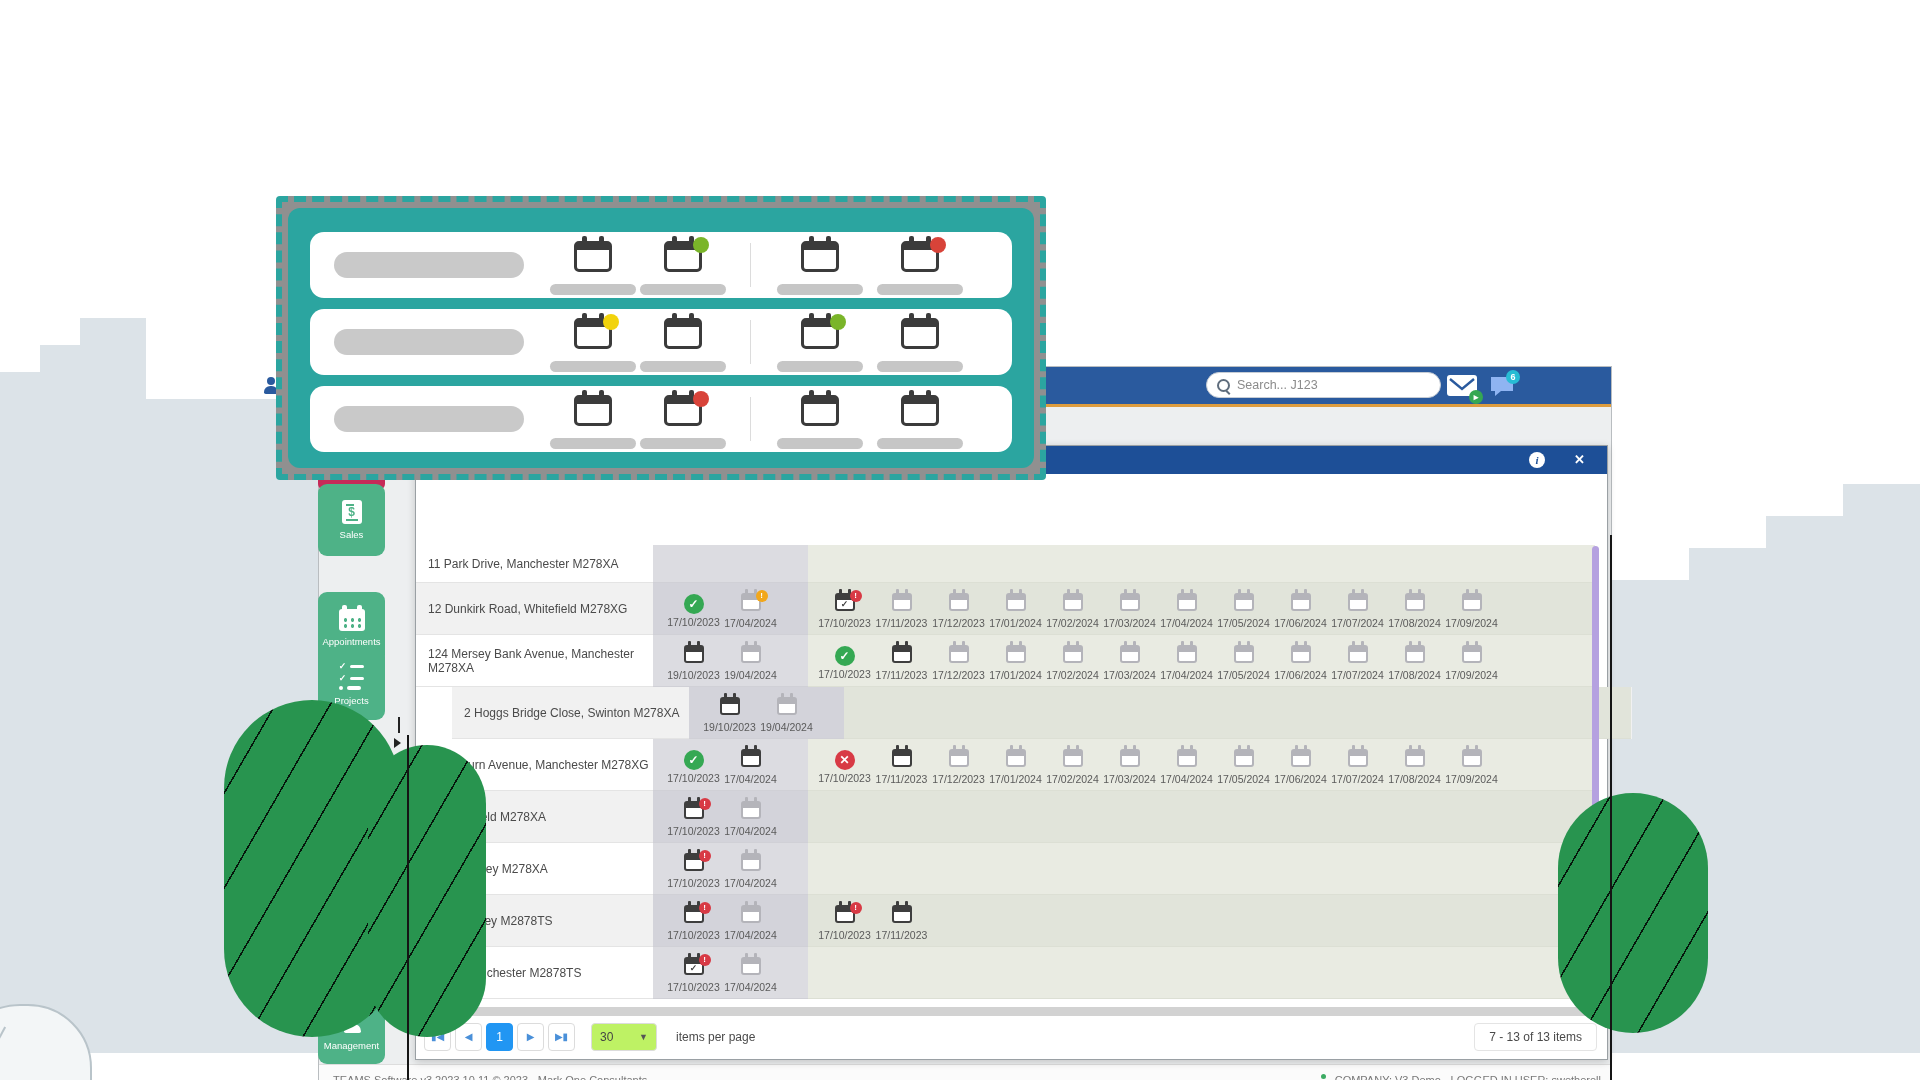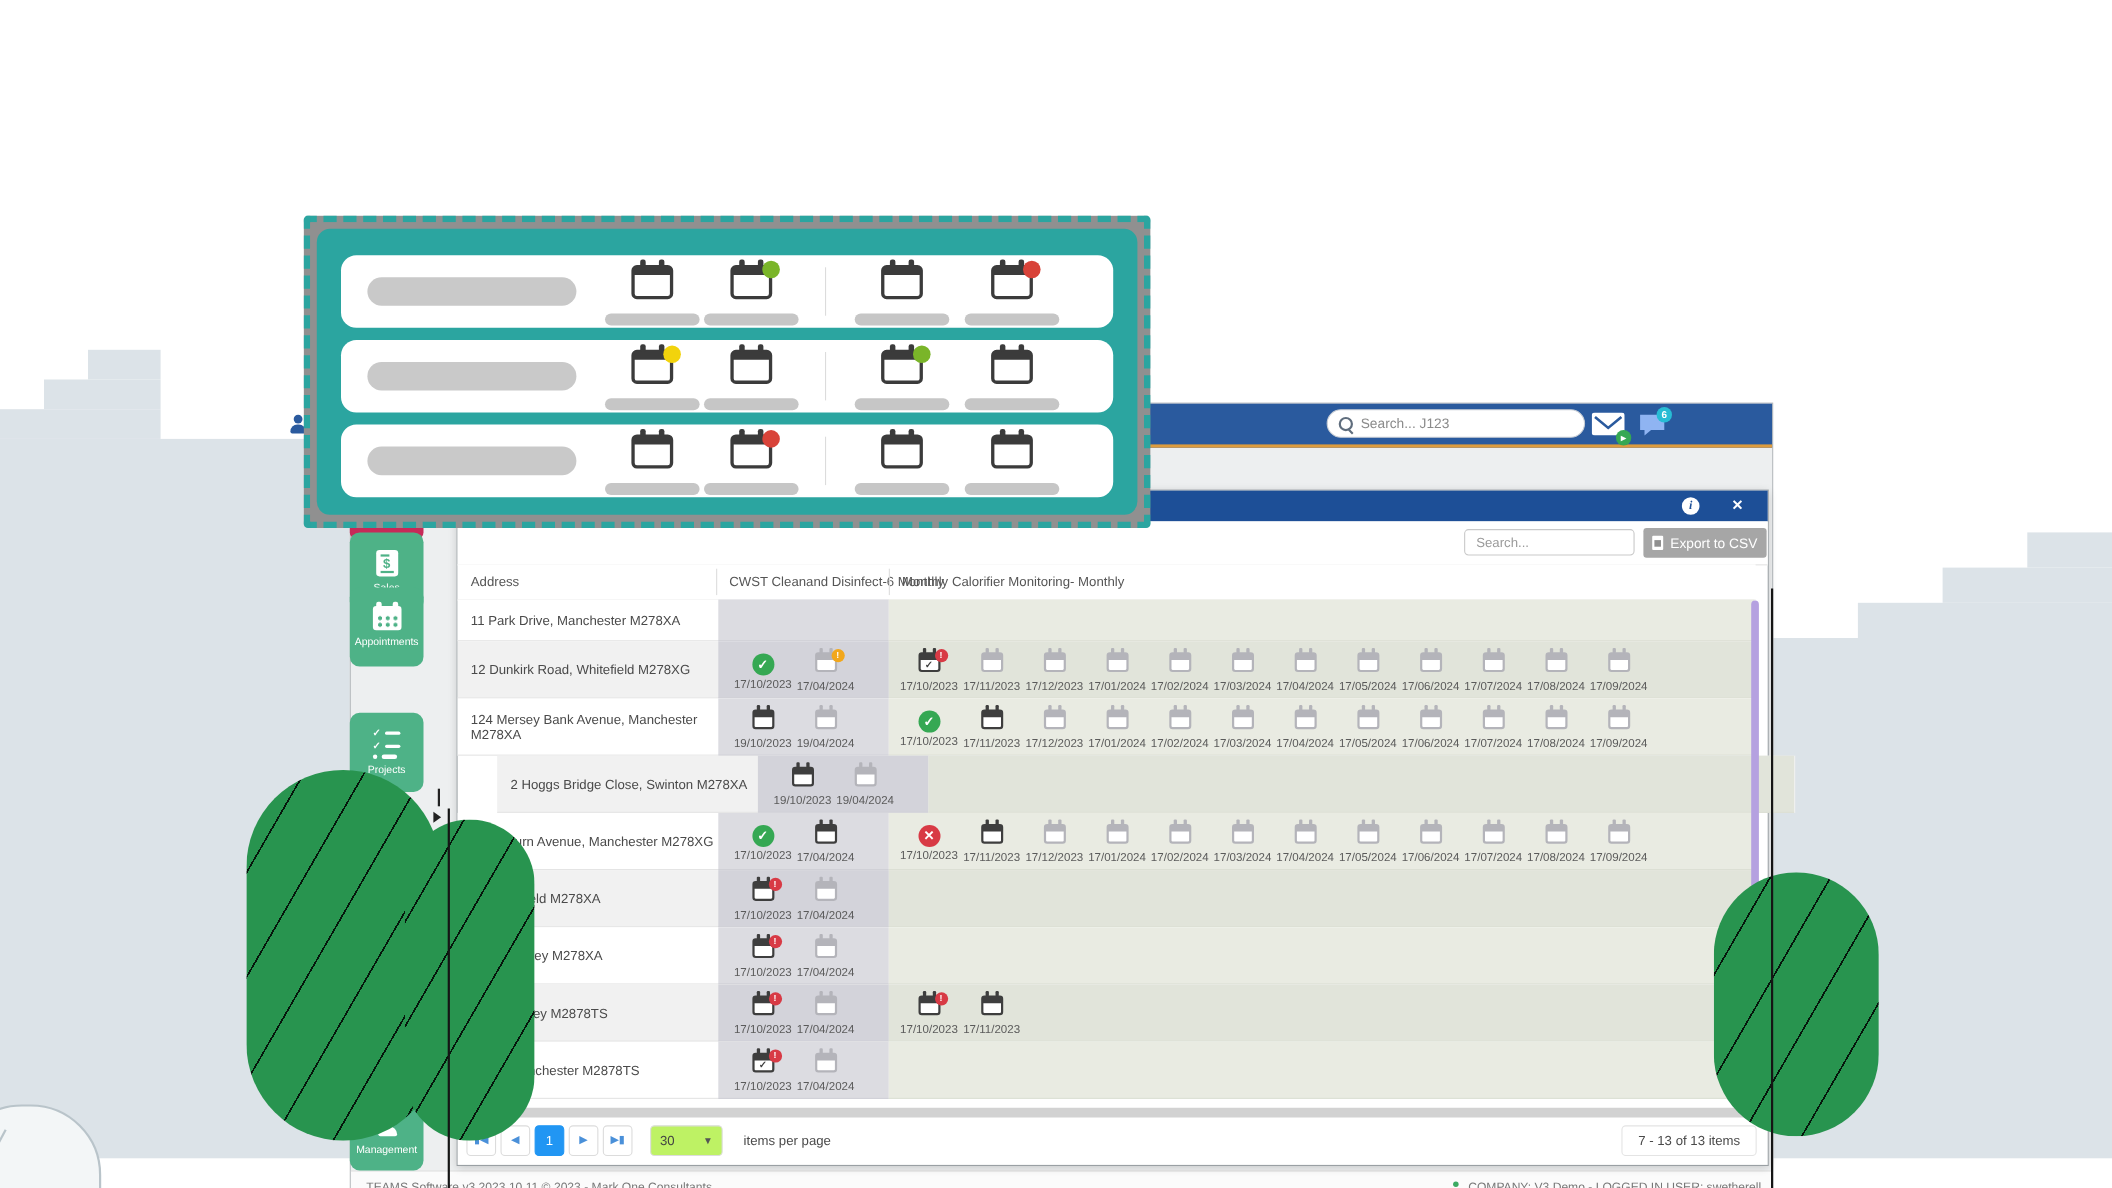--- a/index.html
+++ b/index.html
@@ -192,21 +192,21 @@
       <span>COMPANY: V3 Demo - LOGGED IN USER: swetherell</span>
     </span>
   </div>
 </div>
 
 <div class="redtab"></div>
 <div class="sidetab" style="top:484px;height:72px;">
   <div class="ic-invoice">$</div>
   <div class="lbl">Sales</div>
 </div>
-<div class="sidetab" style="top:534px;height:72px;">
+<div class="sidetab" style="top:592px;height:72px;">
   <div class="ic-calgrid">
       <div class="dots"></div>
     </div>
   <div class="lbl">Appointments</div>
 </div>
 <div class="sidetab" style="top:648px;height:72px;">
   <div class="ic-checklist">
     <div class="rw">
         <span>✓</span>
         <span class="bar"></span>
@@ -224,34 +224,20 @@
 </div>
 <div class="sidetab" style="top:1000px;height:64px;">
   <div class="ic-person"></div>
   <div class="lbl">Management</div>
 </div>
 
 <div class="modal">
   <div class="mtitle">
     <div class="info-circ">i</div>
     <div class="close-x">✕</div>
-  </div>
-  <div class="mtoolbar">
-    <div class="msearch">Search...</div>
-    <div class="exportbtn">
-      <span class="doc-ic"></span>
-      <span>Export to CSV</span>
-    </div>
-  </div>
-  <div class="thead">
-    <span class="hl" style="left:12px;">Address</span>
-    <span class="hl" style="left:247px;">CWST Cleanand Disinfect-6 Monthly</span>
-    <span class="hl" style="left:404px;">Monthly Calorifier Monitoring- Monthly</span>
-    <span class="vsep" style="left:235px;"></span>
-    <span class="vsep" style="left:392px;"></span>
   </div>
   <div class="tbody" id="tbody">
       <div class="trow" style="height: 38px;">
         <div class="c-addr">11 Park Drive, Manchester M278XA</div>
         <div class="c-cwst"></div>
         <div class="c-cal"></div>
       </div>
       <div class="trow alt" style="height: 52px;">
         <div class="c-addr">12 Dunkirk Road, Whitefield M278XG</div>
         <div class="c-cwst">

